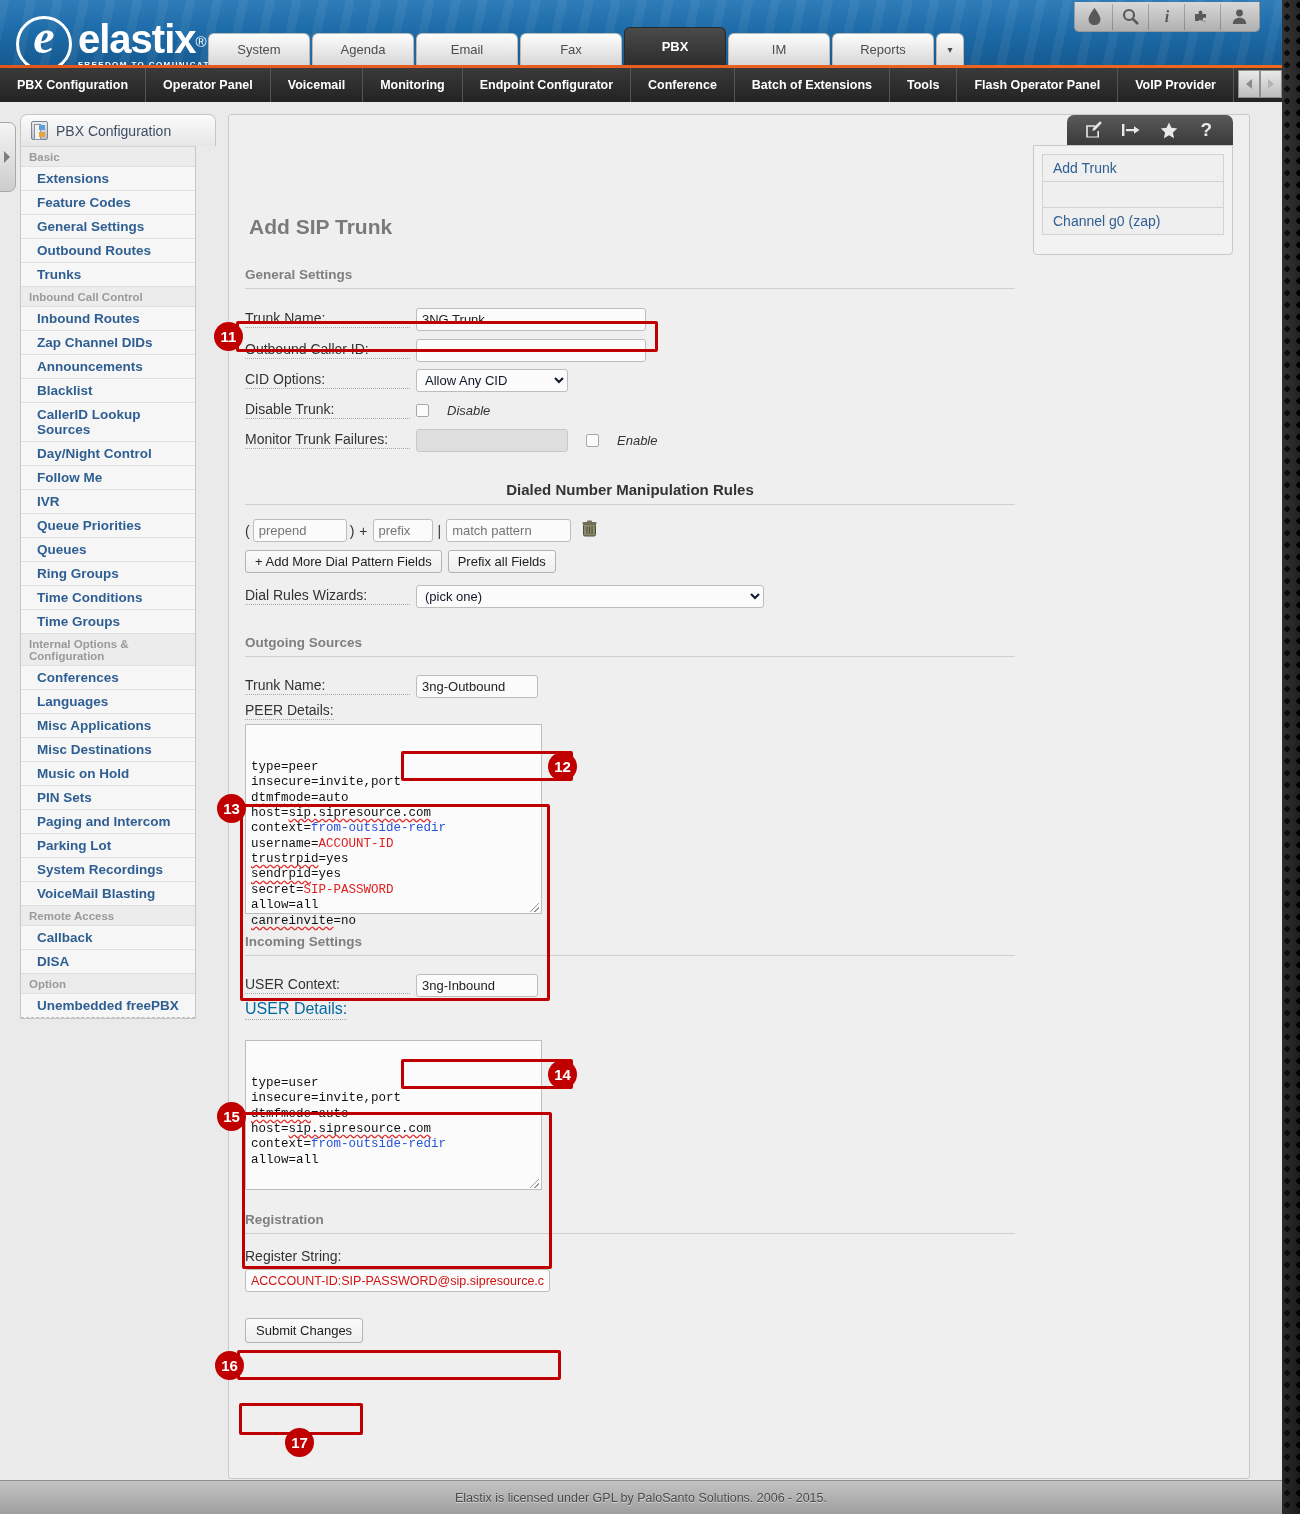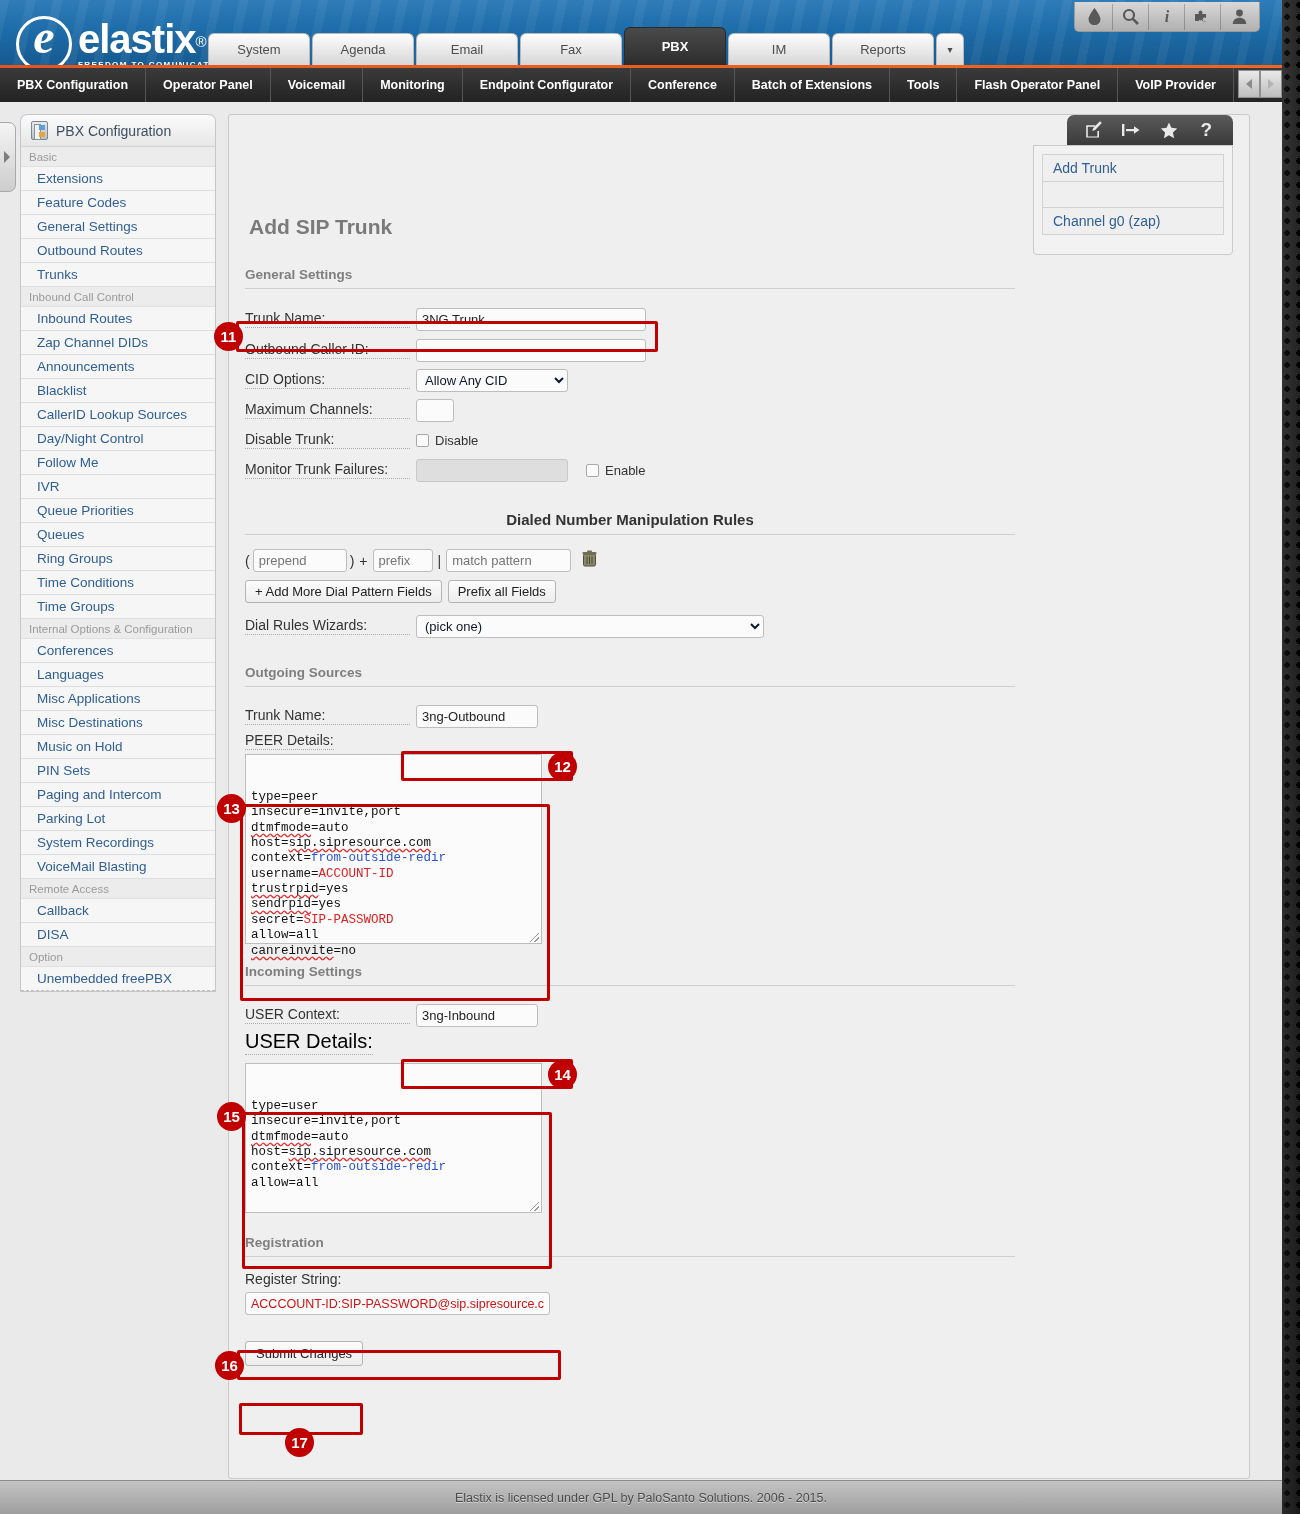--- a/index.html
+++ b/index.html
@@ -133,22 +133,22 @@
   }
   #sidebar-tab .phone-ico:before{
     content:""; position:absolute; left:2px; top:2px; width:5px; height:14px;
     background:#f0f2f4; border:1px solid #8a939f;
   }
   #sidebar-tab .phone-ico:after{
     content:""; position:absolute; right:2px; top:3px; width:6px; height:5px;
     background:#5d9fd6; box-shadow:0 7px 0 #e8a33d;
   }
   #sidebar-list{
-    width:196px; background:#f2f2f2;
-    border:1px solid #c6c6c6; border-top:1px solid #d4d4d4;
+    width:176px; background:#f2f2f2;
+    border:1px solid #c6c6c6; border-top:1px solid #d4d4d4;font-weight:bold;
   }
   .side-group{
     font-size:11.5px; color:#9a9a9a; padding:4px 8px 3px 8px;
     background:#ececec; border-bottom:1px solid #e0e0e0;
   }
   .side-item{
     font-size:13.5px; color:#2f5f92; padding:4px 8px 4px 16px;
     border-bottom:1px solid #dedede; background:#f6f6f6; cursor:pointer;
   }
   .side-item.dashed{ border-bottom:1px dashed #bdbdbd; }
@@ -181,21 +181,21 @@
     border:1px solid #bdbdbd; border-radius:3px; background:#fbfbfb;
     padding:3px 5px; height:23px;
   }
   input[type=text].disabled{ background:#dedede; border-color:#c8c8c8; }
   select{
     font-family:"Liberation Sans", sans-serif; font-size:13px; color:#0f172a;
     border:1px solid #bdbdbd; border-radius:3px; background:#fbfbfb;
     height:23px; padding:2px 4px;
   }
   .chk{ width:13px;height:13px;border:1px solid #a8a8a8;border-radius:2px;background:#fbfbfb; display:inline-block; vertical-align:middle; }
-  .chk-lbl{ font-size:13px; color:#333; margin-left:6px; }
+  .chk-lbl{ font-size:13px; color:#333; margin-left:18px;font-style:italic; }
 
   .btn{
     font-family:"Liberation Sans", sans-serif; font-size:13px; color:#222;
     background:linear-gradient(180deg,#fcfcfc,#ededed);
     border:1px solid #b4b4b4; border-radius:3px;
     padding:3px 9px; cursor:pointer;
   }
   .codebox{
     background:#fbfbfb; border:1px solid #bdbdbd;
     font-family:"Liberation Mono", monospace; font-size:12.5px;
@@ -436,24 +436,20 @@
         <input type="text" style="width: 230px;" value="">
       </div>
 
       <div class="row">
         <span class="lbl">CID Options:</span>
         <select style="width:152px;">
           <option>Allow Any CID</option>
         </select>
       </div>
 
-      <div class="row">
-        <span class="lbl">Maximum Channels:</span>
-        <input type="text" style="width: 38px;" value="">
-      </div>
 
       <div class="row">
         <span class="lbl">Disable Trunk:</span>
         <span class="chk"></span>
         <span class="chk-lbl">Disable</span>
       </div>
 
       <div class="row">
         <span class="lbl">Monitor Trunk Failures:</span>
         <input type="text" class="disabled" style="width: 152px;" value="">
@@ -512,21 +508,21 @@
       </div>
 
       
       <div class="sec-head" style="margin-top:2px;">Incoming Settings</div>
 
       <div class="row" style="height:30px;">
         <span class="lbl">USER Context:</span>
         <input type="text" style="width: 122px;" value="3ng-Inbound">
       </div>
 
-      <div style="font-size:20px;color:#000000;border-bottom:1px dotted #aaa;display:inline-block;padding-bottom:1px;margin-bottom:8px;">USER Details:</div>
+      <div style="font-size:16px;color:#0369a1;border-bottom:1px dotted #aaa;display:inline-block;padding-bottom:1px;margin-bottom:20px;">USER Details:</div>
 
       <div class="codebox" id="user-details-box" style="width:297px;height:150px;margin-bottom:22px;">
         <div><span>type</span>=<span>user</span></div><div><span>insecure</span>=<span>invite,port</span></div><div><span class="sq">dtmfmode</span>=<span>auto</span></div><div><span>host</span>=<span class="sq">sip.sipresource.com</span></div><div><span>context</span>=<span class="c-blue">from-outside-redir</span></div><div><span>allow</span>=<span>all</span></div><div class="grip"></div>
       </div>
 
       
       <div class="sec-head" style="margin-top:2px;">Registration</div>
 
       <div style="font-size:14px;color:#333;margin-bottom:5px;">Register String:</div>
       <input type="text" style="width: 305px; color: rgb(208, 18, 18); font-size: 12.5px;" value="ACCCOUNT-ID:SIP-PASSWORD@sip.sipresource.co">

